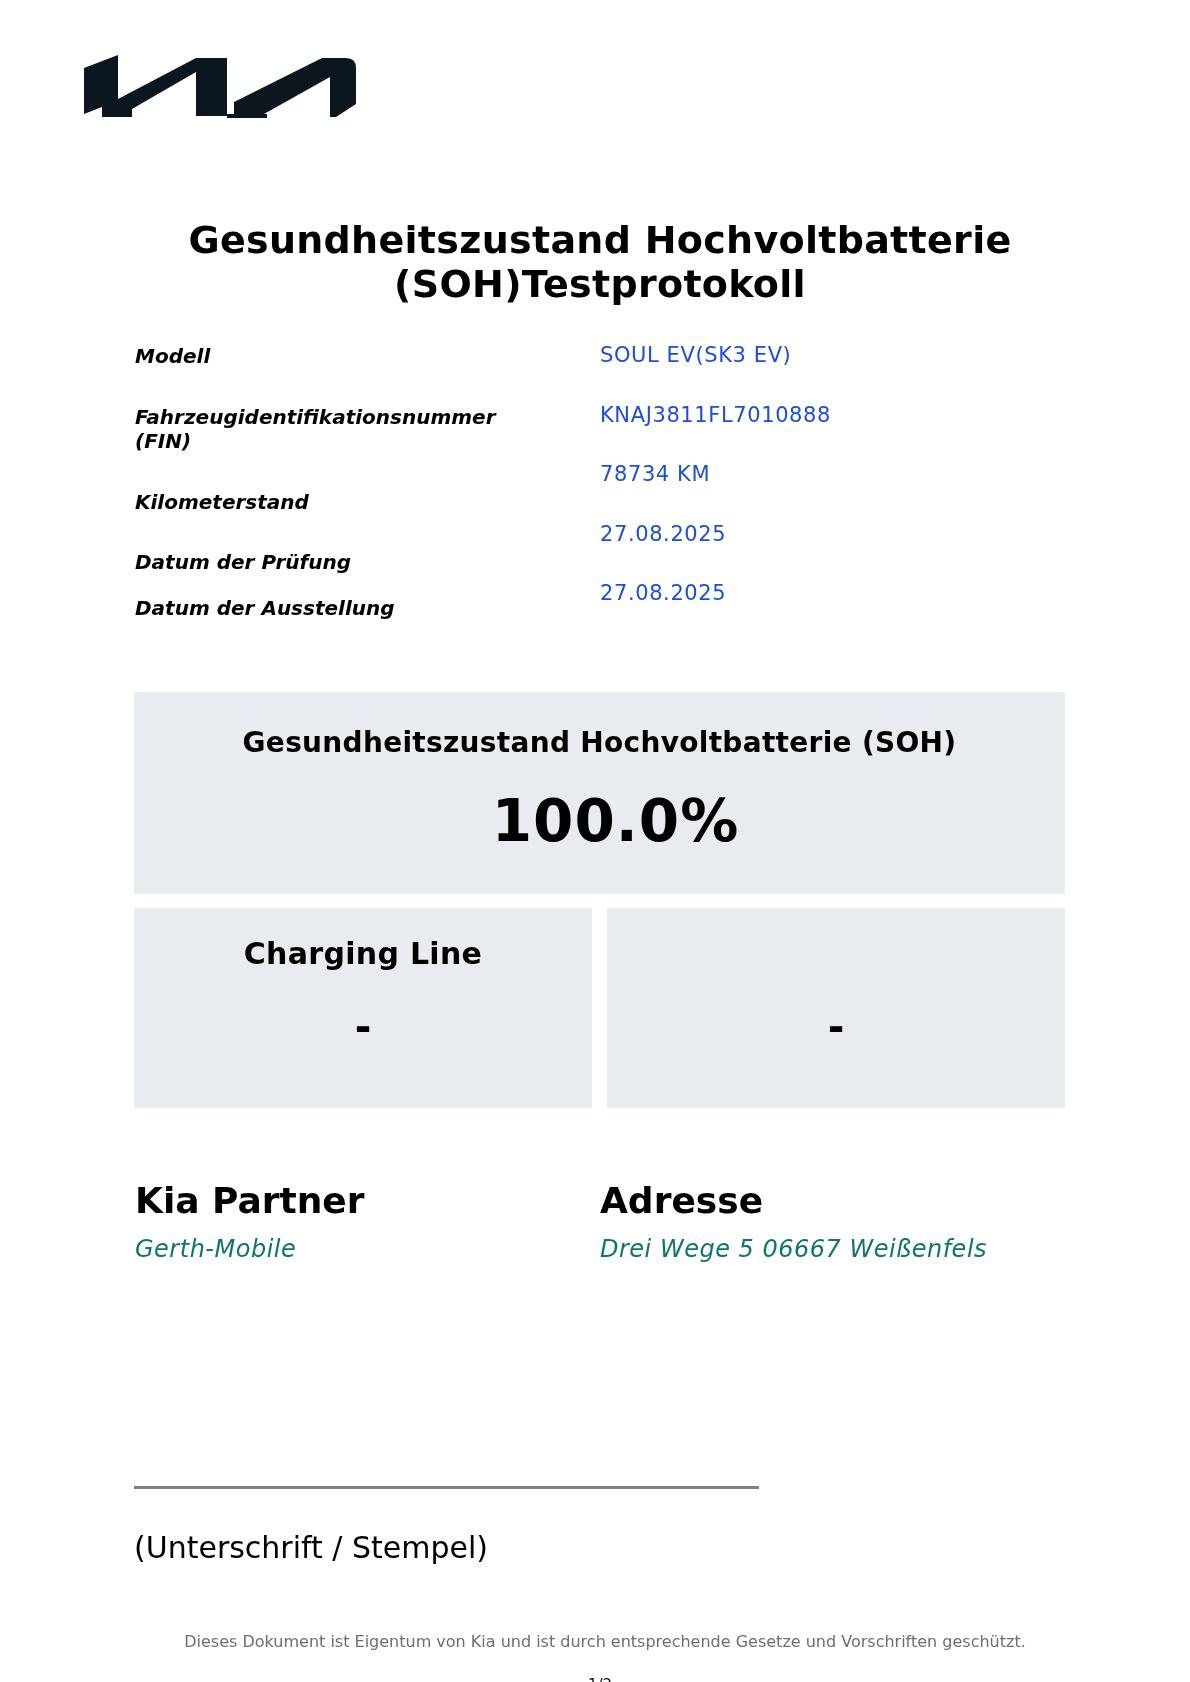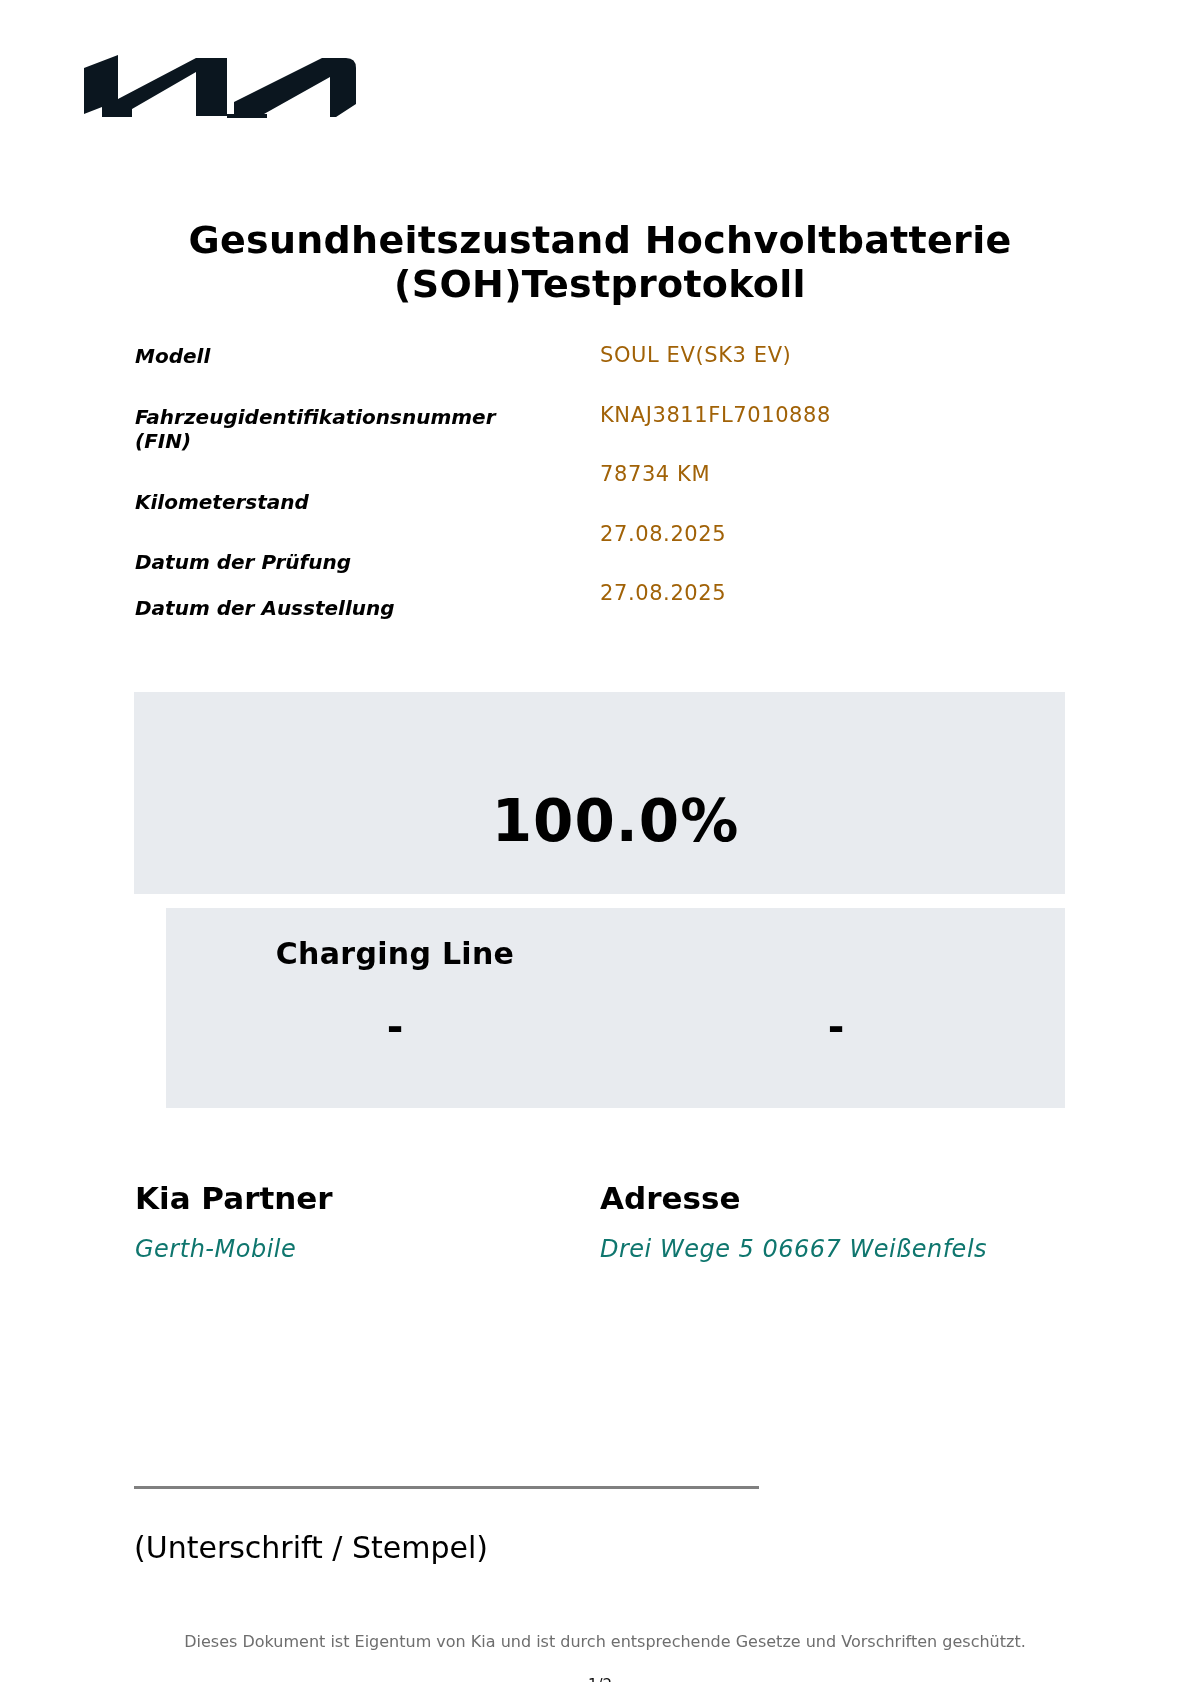--- a/index.html
+++ b/index.html
@@ -9,45 +9,45 @@
     }
     .logo { position: absolute; left: 84px; top: 52px; width: 272px; height: 68px; }
     .title {
       position: absolute; left: 0; top: 218px; width: 1200px; text-align: center;
       font-size: 38px; font-weight: bold; line-height: 44px; letter-spacing: 0.3px;
     }
     .info-label {
       position: absolute; left: 135px; font-size: 20px; font-weight: bold; line-height: 24px; width: 420px; font-style: italic;
     }
     .info-value {
-      position: absolute; left: 600px; font-size: 21px; line-height: 24px; color: #a16207; letter-spacing: 0.6px;
+      position: absolute; left: 600px; font-size: 21px; line-height: 24px; color: #1d4ed8; letter-spacing: 0.6px;
     }
     .panel { position: absolute; background: #e8ebef; }
     .soh-panel { left: 134px; top: 692px; width: 931px; height: 202px; }
     .soh-title {
       position: absolute; left: 0; top: 34px; width: 100%; text-align: center;
       font-size: 28px; font-weight: bold; letter-spacing: 0.3px;
     }
     .soh-value {
       position: absolute; left: 0; top: 95px; width: 100%; text-align: center;
       font-size: 58px; font-weight: bold; letter-spacing: 1px; padding-left: 16px;
     }
     .card { top: 908px; height: 200px; width: 458px; }
-    .card-left { left: 134px; margin-left: 32px; }
+    .card-left { left: 134px; }
     .card-right { left: 607px; }
     .card-title {
       position: absolute; left: 0; top: 28px; width: 100%; text-align: center;
       font-size: 30px; font-weight: bold; letter-spacing: 0.3px;
     }
     .card-value {
       position: absolute; left: 0; top: 96px; width: 100%; text-align: center;
       font-size: 40px; font-weight: bold;
     }
     .partner-label {
-      position: absolute; top: 1180px; font-size: 31px; font-weight: bold;
+      position: absolute; top: 1180px; font-size: 36px; font-weight: bold;
     }
     .partner-value {
       position: absolute; top: 1235px; font-size: 24px; color: #0f766e; letter-spacing: 0.5px; font-style: italic;
     }
     .sig-line {
       position: absolute; left: 134px; top: 1486px; width: 625px; height: 3px; background: #808080;
     }
     .sig-label { position: absolute; left: 134px; top: 1530px; font-size: 30px; }
     .footer-note {
       position: absolute; left: 0; top: 1632px; width: 1210px; text-align: center;
@@ -82,20 +82,21 @@
   <div class="info-value" style="top:462px">78734 KM</div>
 
   <div class="info-label" style="top:550px">Datum der Prüfung</div>
   <div class="info-value" style="top:522px">27.08.2025</div>
 
   <div class="info-label" style="top:596px">Datum der Ausstellung</div>
   <div class="info-value" style="top:581px">27.08.2025</div>
 </div>
 
 <div class="panel soh-panel">
+  <div class="soh-title">Gesundheitszustand Hochvoltbatterie (SOH)</div>
   <div class="soh-value">100.0%</div>
 </div>
 
 <div class="panel card card-left">
   <div class="card-title">Charging Line</div>
   <div class="card-value">-</div>
 </div>
 
 <div class="panel card card-right">
   <div class="card-value">-</div>

